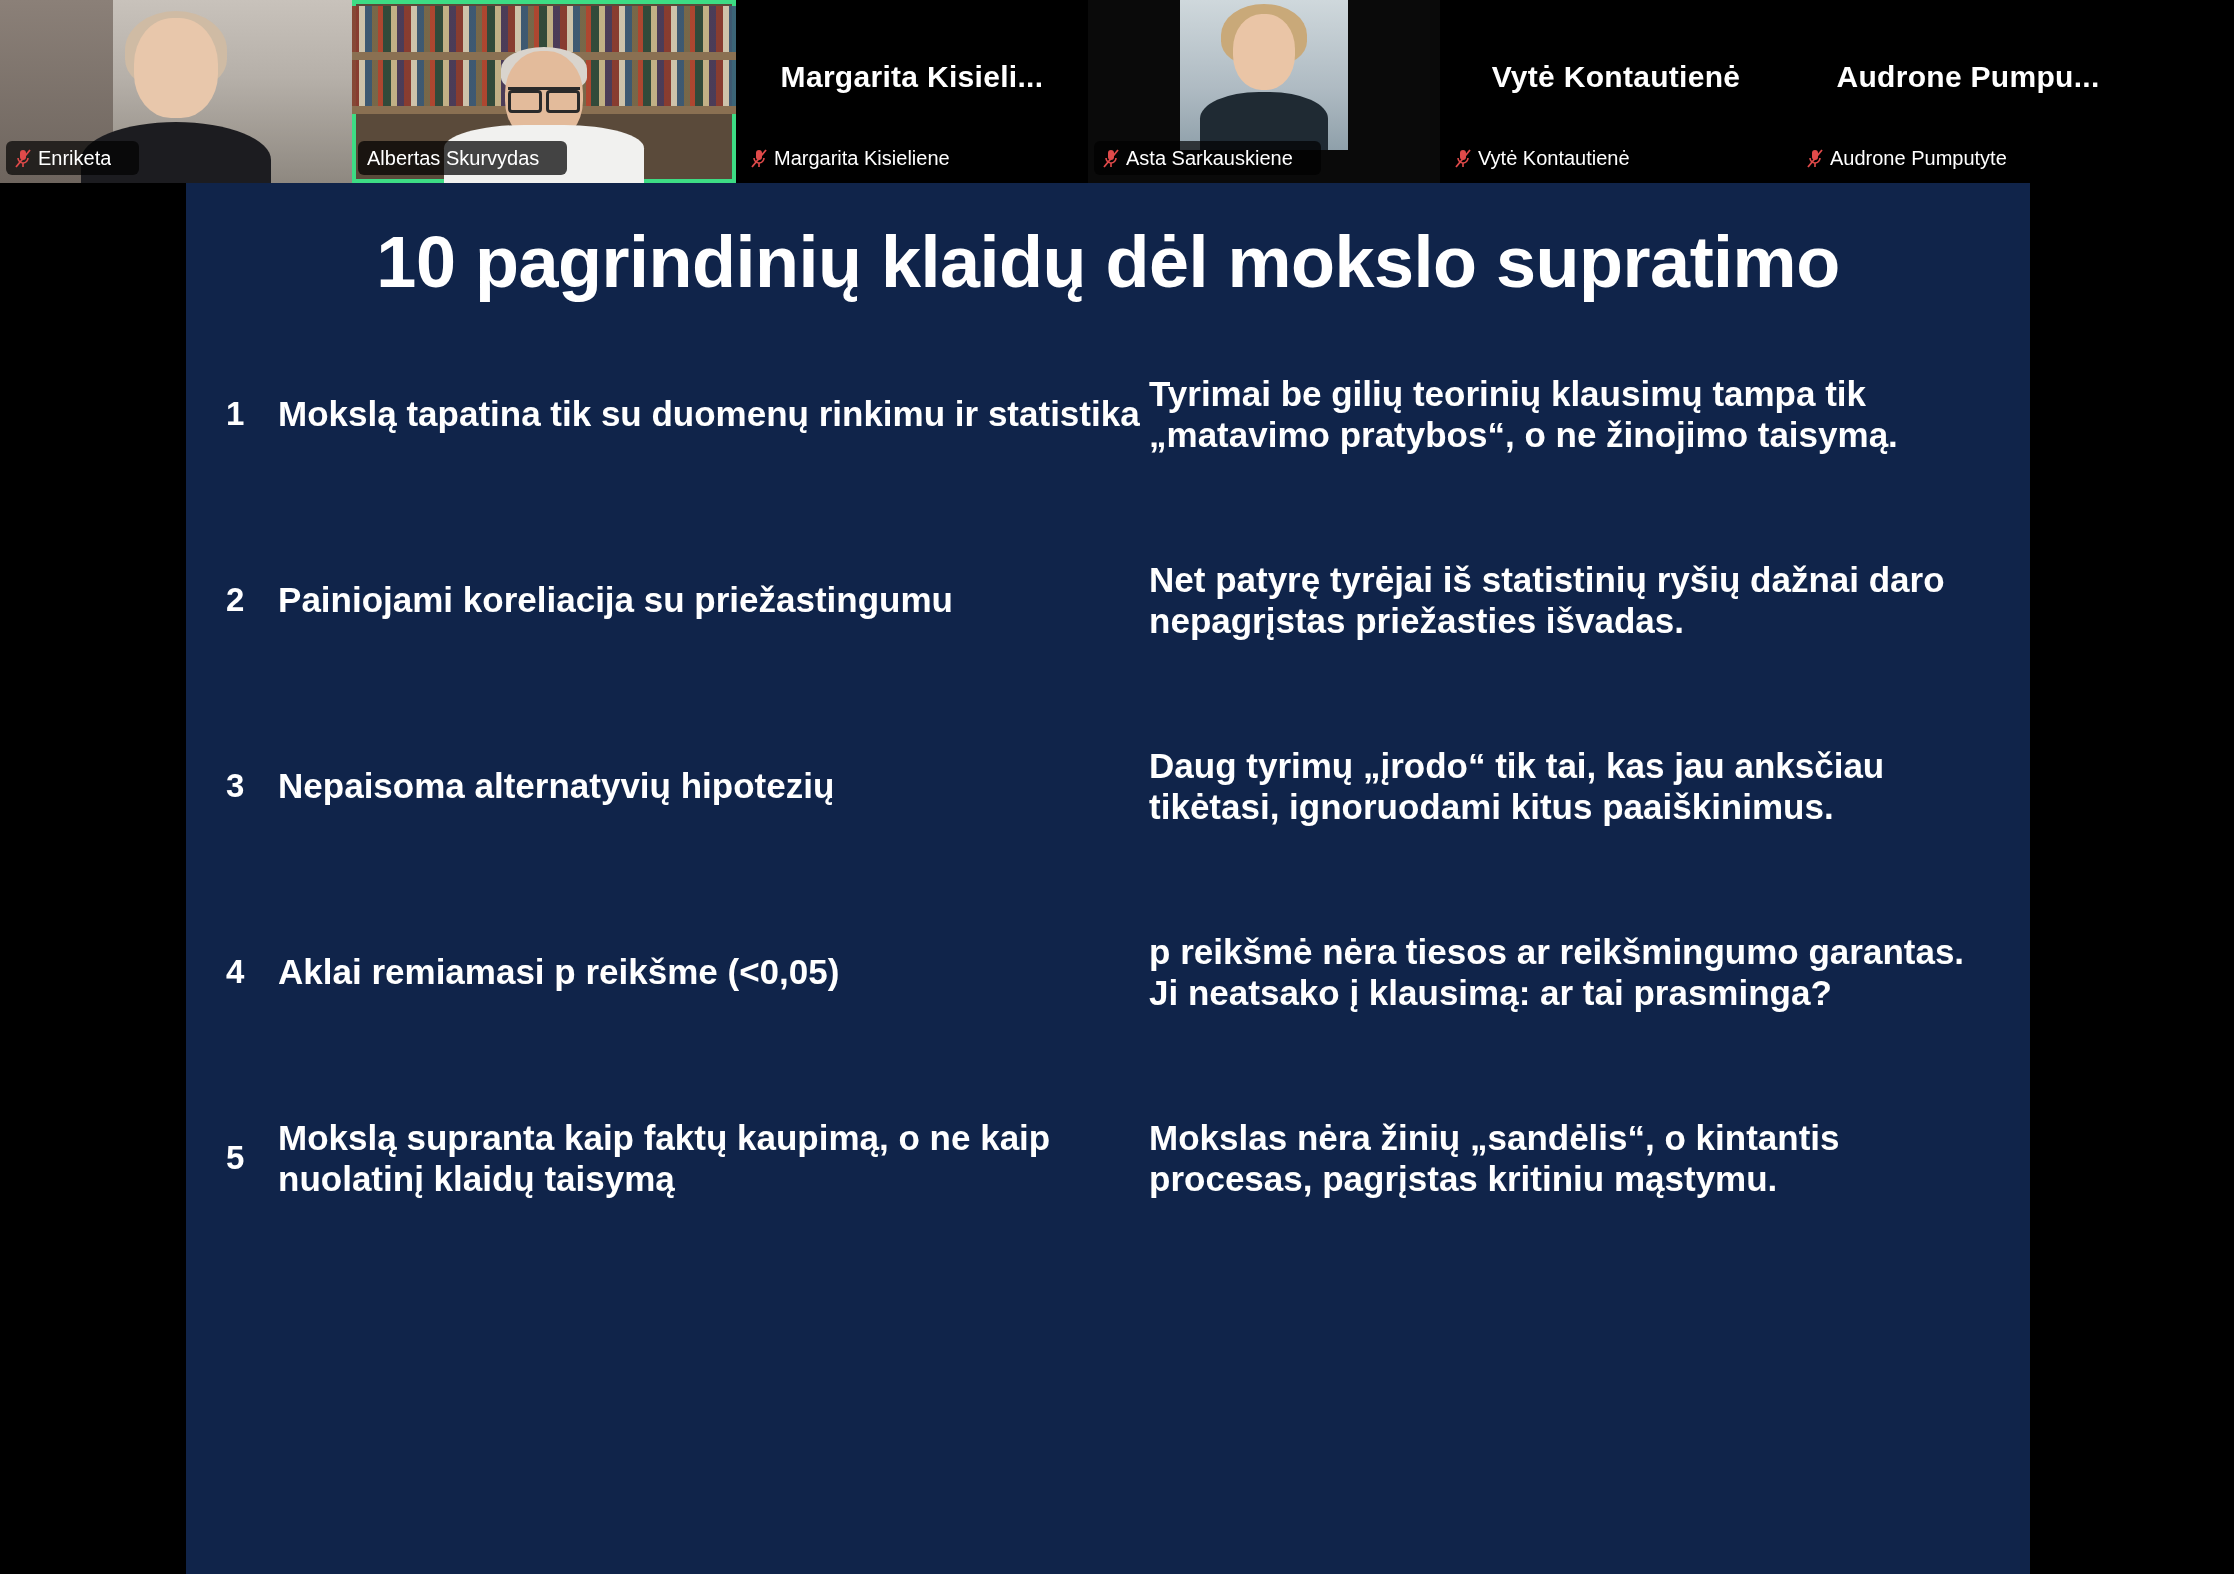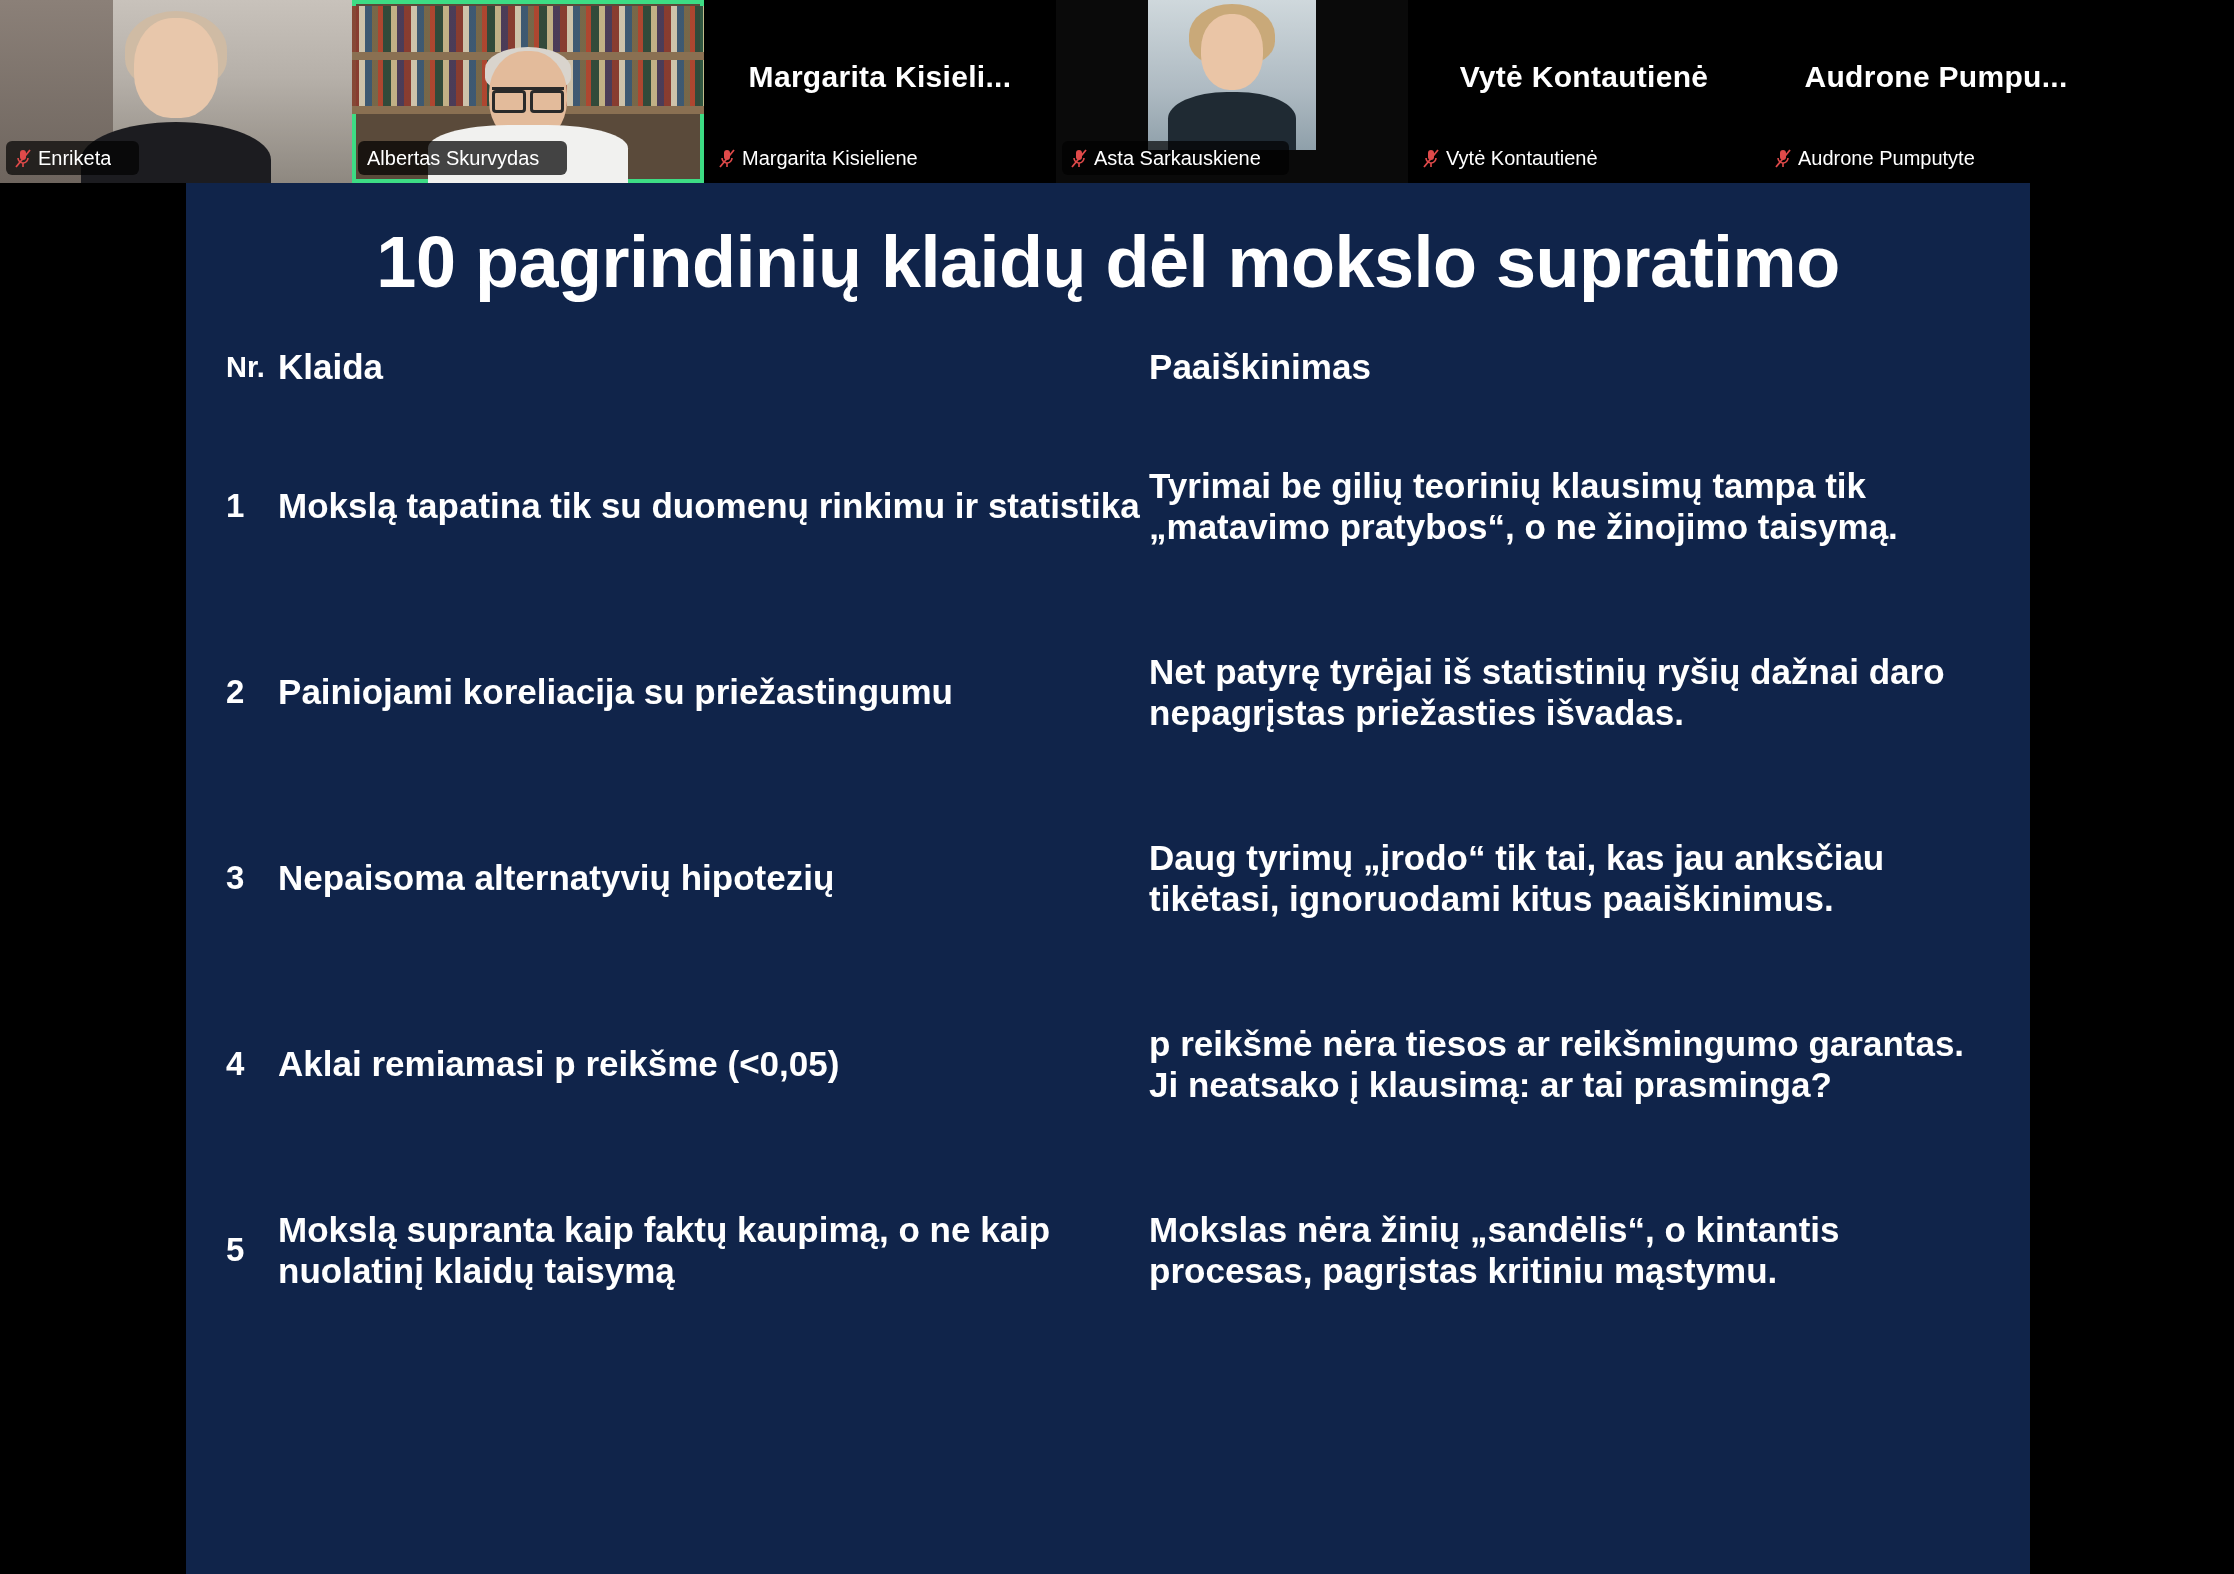--- a/index.html
+++ b/index.html
@@ -28,21 +28,21 @@
     align-items: stretch;
   }
   .tile {
     position: relative;
     height: 183px;
     flex: 0 0 auto;
     overflow: hidden;
     background: #111318;
   }
   .tile.w1 { width: 352px; }
-  .tile.w2 { width: 352px; }
+  .tile.w2 { width: 384px; }
   .tile.w3 { width: 352px; }
   .tile.w4 { width: 352px; }
   .tile.w5 { width: 352px; }
   .tile.w6 { width: 352px; }
   .tile .video {
     position: absolute;
     inset: 0;
   }
   .tile.active .video {
     outline: 4px solid #3ddc84;
@@ -388,25 +388,20 @@
 
       <div class="slide-title">10 pagrindinių klaidų dėl mokslo supratimo</div>
 
       <table class="tbl">
         <colgroup>
           <col class="c-nr">
             <col class="c-err">
             <col class="c-exp">
         </colgroup>
         <tbody>
-          <tr class="head-row">
-            <th class="th-nr">Nr.</th>
-            <th class="th-text">Klaida</th>
-            <th class="th-text">Paaiškinimas</th>
-          </tr>
 
           <tr>
             <td class="td-nr">1</td>
             <td class="td-err">Mokslą tapatina tik su duomenų rinkimu ir statistika</td>
             <td class="td-exp">Tyrimai be gilių teorinių klausimų tampa tik „matavimo pratybos“, o ne žinojimo taisymą.</td>
           </tr>
 
           <tr>
             <td class="td-nr">2</td>
             <td class="td-err">Painiojami koreliacija su priežastingumu</td>

